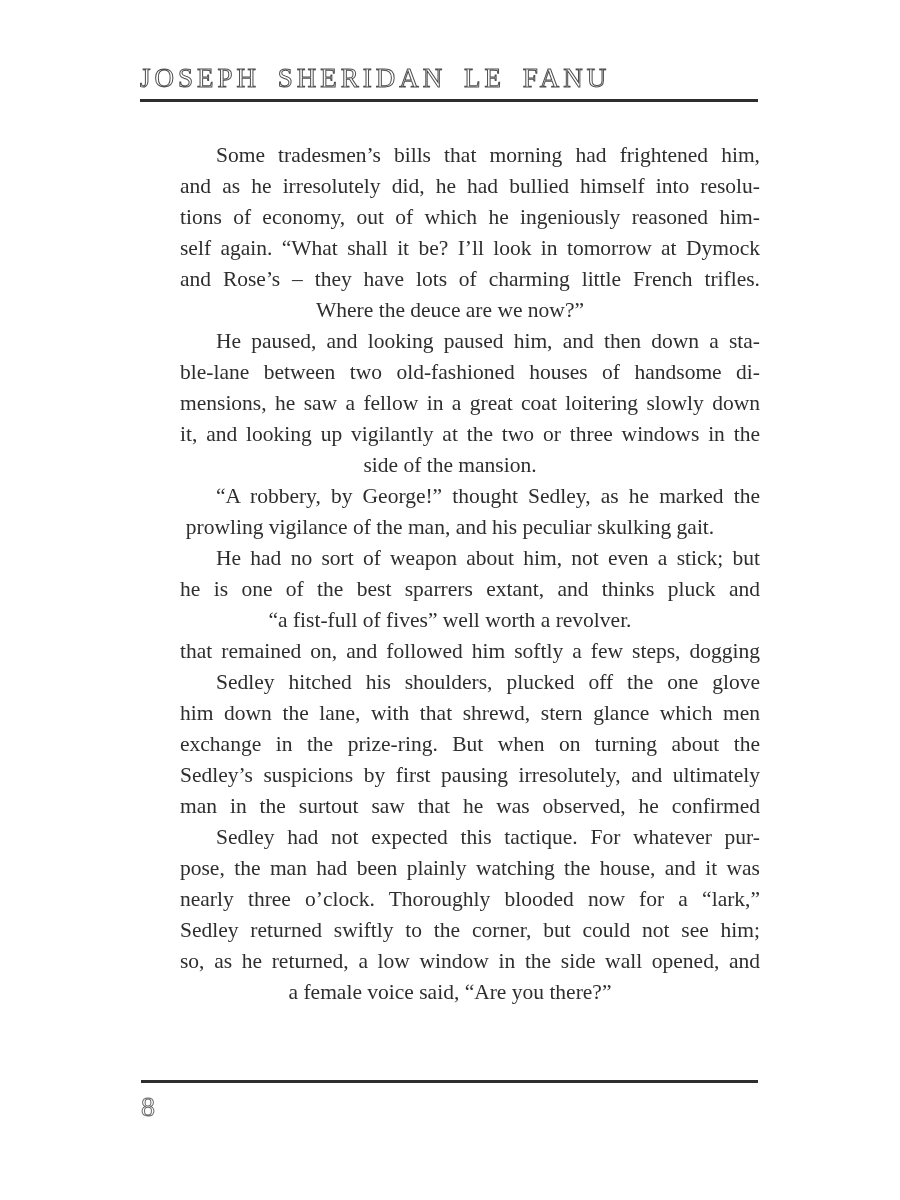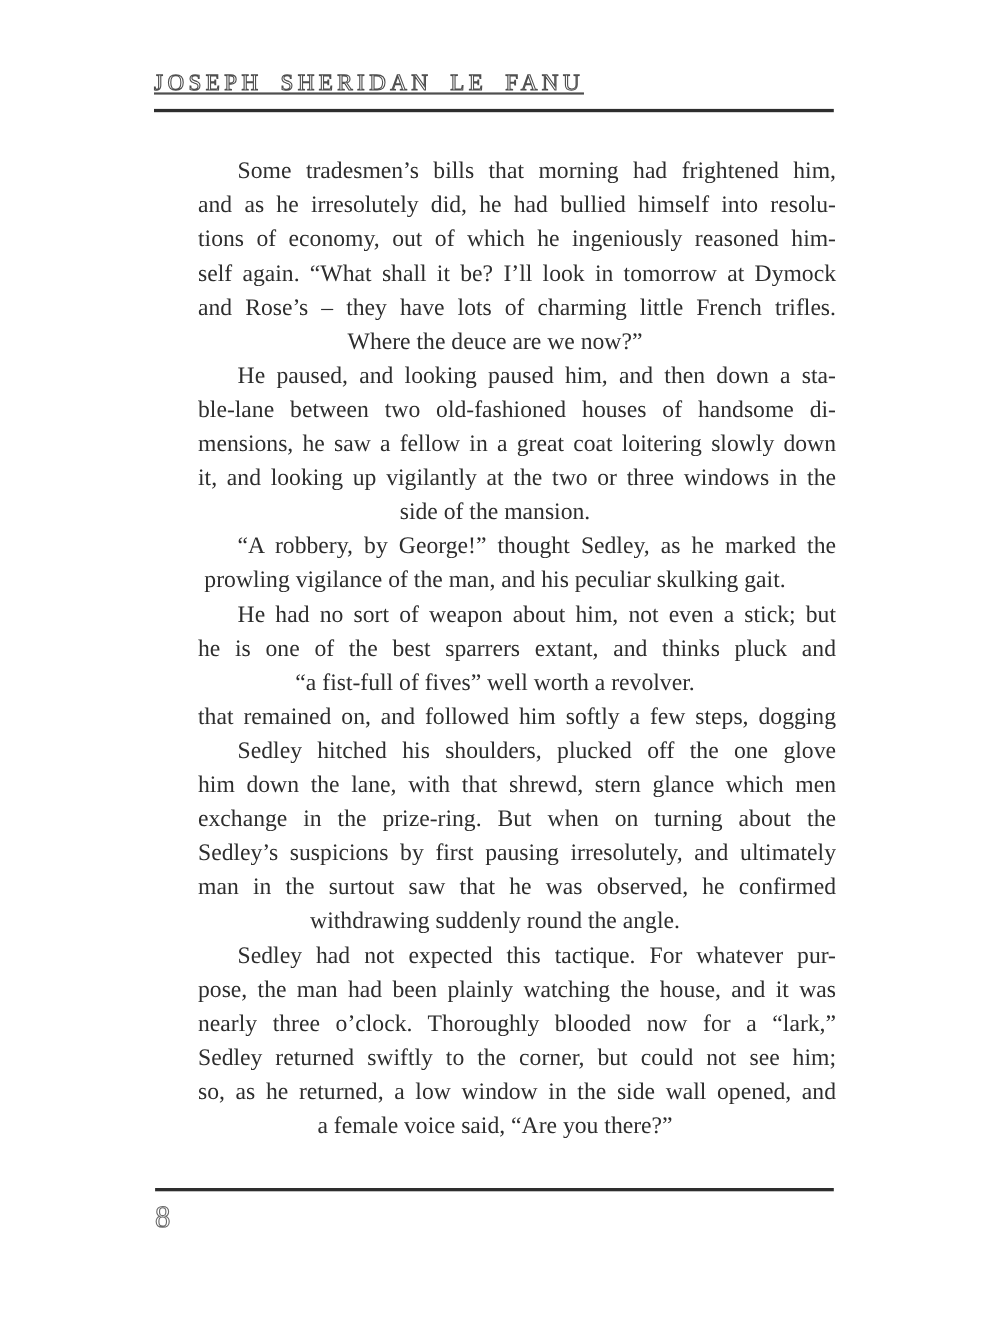--- a/index.html
+++ b/index.html
@@ -17,25 +17,24 @@
     background: var(--bg);
     margin: 0 auto;
     overflow: hidden;
     font-family: "Liberation Serif", "DejaVu Serif", serif;
   }
   .running-header {
     position: absolute;
     left: 140px;
     top: 63px;
     width: 620px;
-    font-size: 21px;
+    font-size: 27px;
     letter-spacing: 4px;
     word-spacing: 7px;
     white-space: nowrap;
-    text-decoration: underline;
   }
   .engraved { color: #5f5f5f; }
   @supports (-webkit-text-stroke: 1px #000) {
     .engraved {
       color: #ffffff;
       -webkit-text-stroke: 1px #4e4e4e;
     }
   }
   .engraved-light { color: #7a7a7a; }
   @supports (-webkit-text-stroke: 1px #000) {
@@ -125,21 +124,20 @@
         <div class="line just">he is one of the best sparrers extant, and thinks pluck and</div>
         <div class="line">“a fist-full of fives” well worth a revolver.</div>
       </div>
       <div class="paragraph">
         <div class="line just">that remained on, and followed him softly a few steps, dogging</div>
         <div class="line just first">Sedley hitched his shoulders, plucked off the one glove</div>
         <div class="line just">him down the lane, with that shrewd, stern glance which men</div>
         <div class="line just">exchange in the prize-ring. But when on turning about the</div>
         <div class="line just">Sedley’s suspicions by first pausing irresolutely, and ultimately</div>
         <div class="line just">man in the surtout saw that he was observed, he confirmed</div>
-        <div class="line">withdrawing suddenly round the angle.</div>
       </div>
       <div class="paragraph">
         <div class="line just first">Sedley had not expected this tactique. For whatever pur-</div>
         <div class="line just">pose, the man had been plainly watching the house, and it was</div>
         <div class="line just">nearly three o’clock. Thoroughly blooded now for a “lark,”</div>
         <div class="line just">Sedley returned swiftly to the corner, but could not see him;</div>
         <div class="line just">so, as he returned, a low window in the side wall opened, and</div>
         <div class="line">a female voice said, “Are you there?”</div>
       </div>
     </div>

